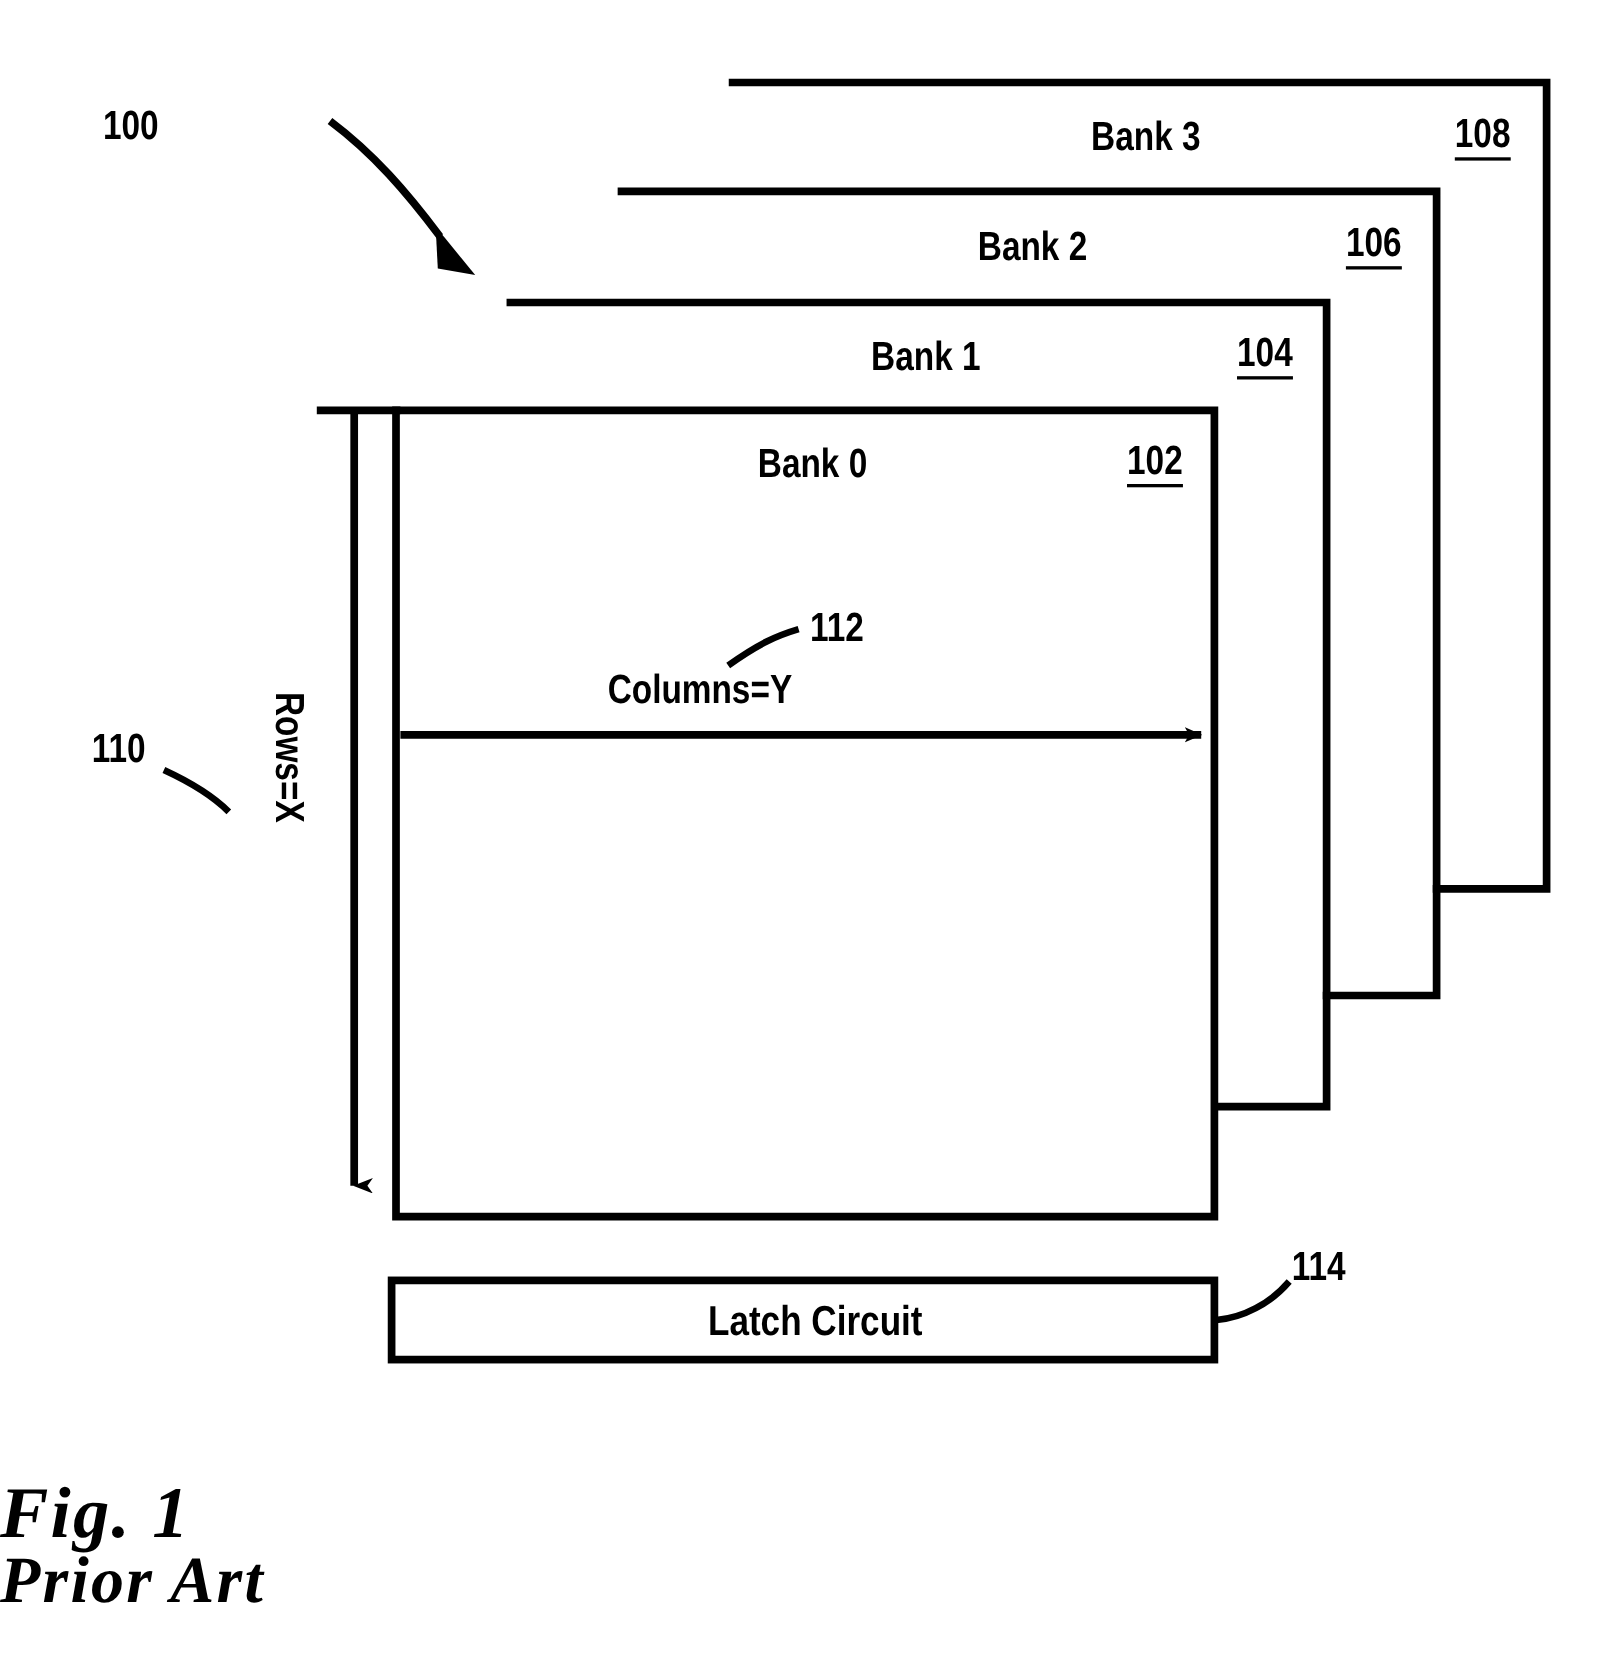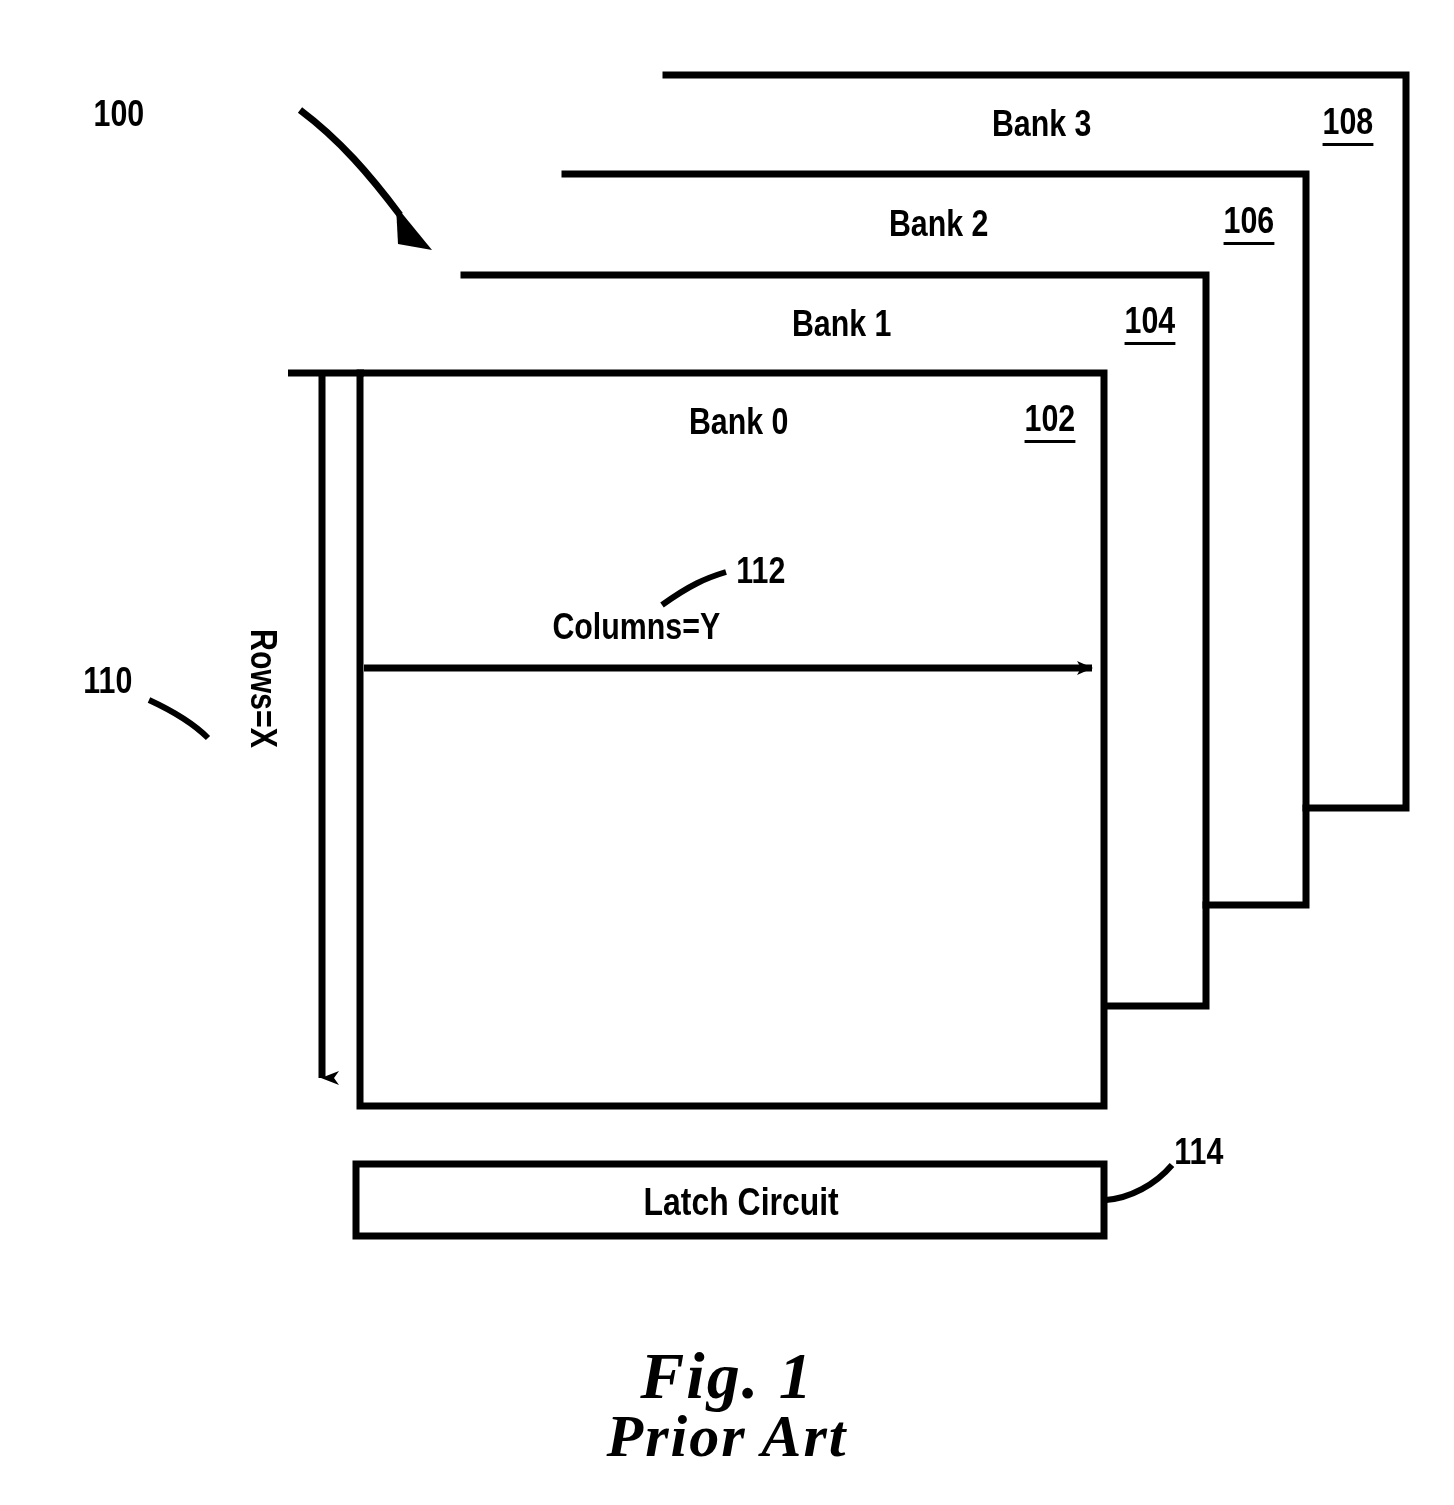--- a/index.html
+++ b/index.html
@@ -68,21 +68,21 @@
     position: absolute;
     font-family: "Liberation Sans", sans-serif;
     font-weight: bold;
     font-size: 38px;
     white-space: nowrap;
     transform: scaleX(0.84);
     transform-origin: center center;
   }
   #fig-caption {
     position: absolute;
-    text-align: center;
+    text-align: left;
     width: 1454px;
     left: 0;
   }
   .cap-line {
     font-family: "Liberation Serif", "DejaVu Serif", serif;
     font-style: italic;
     font-weight: bold;
     color: #000;
     display: block;
     letter-spacing: 2px;

